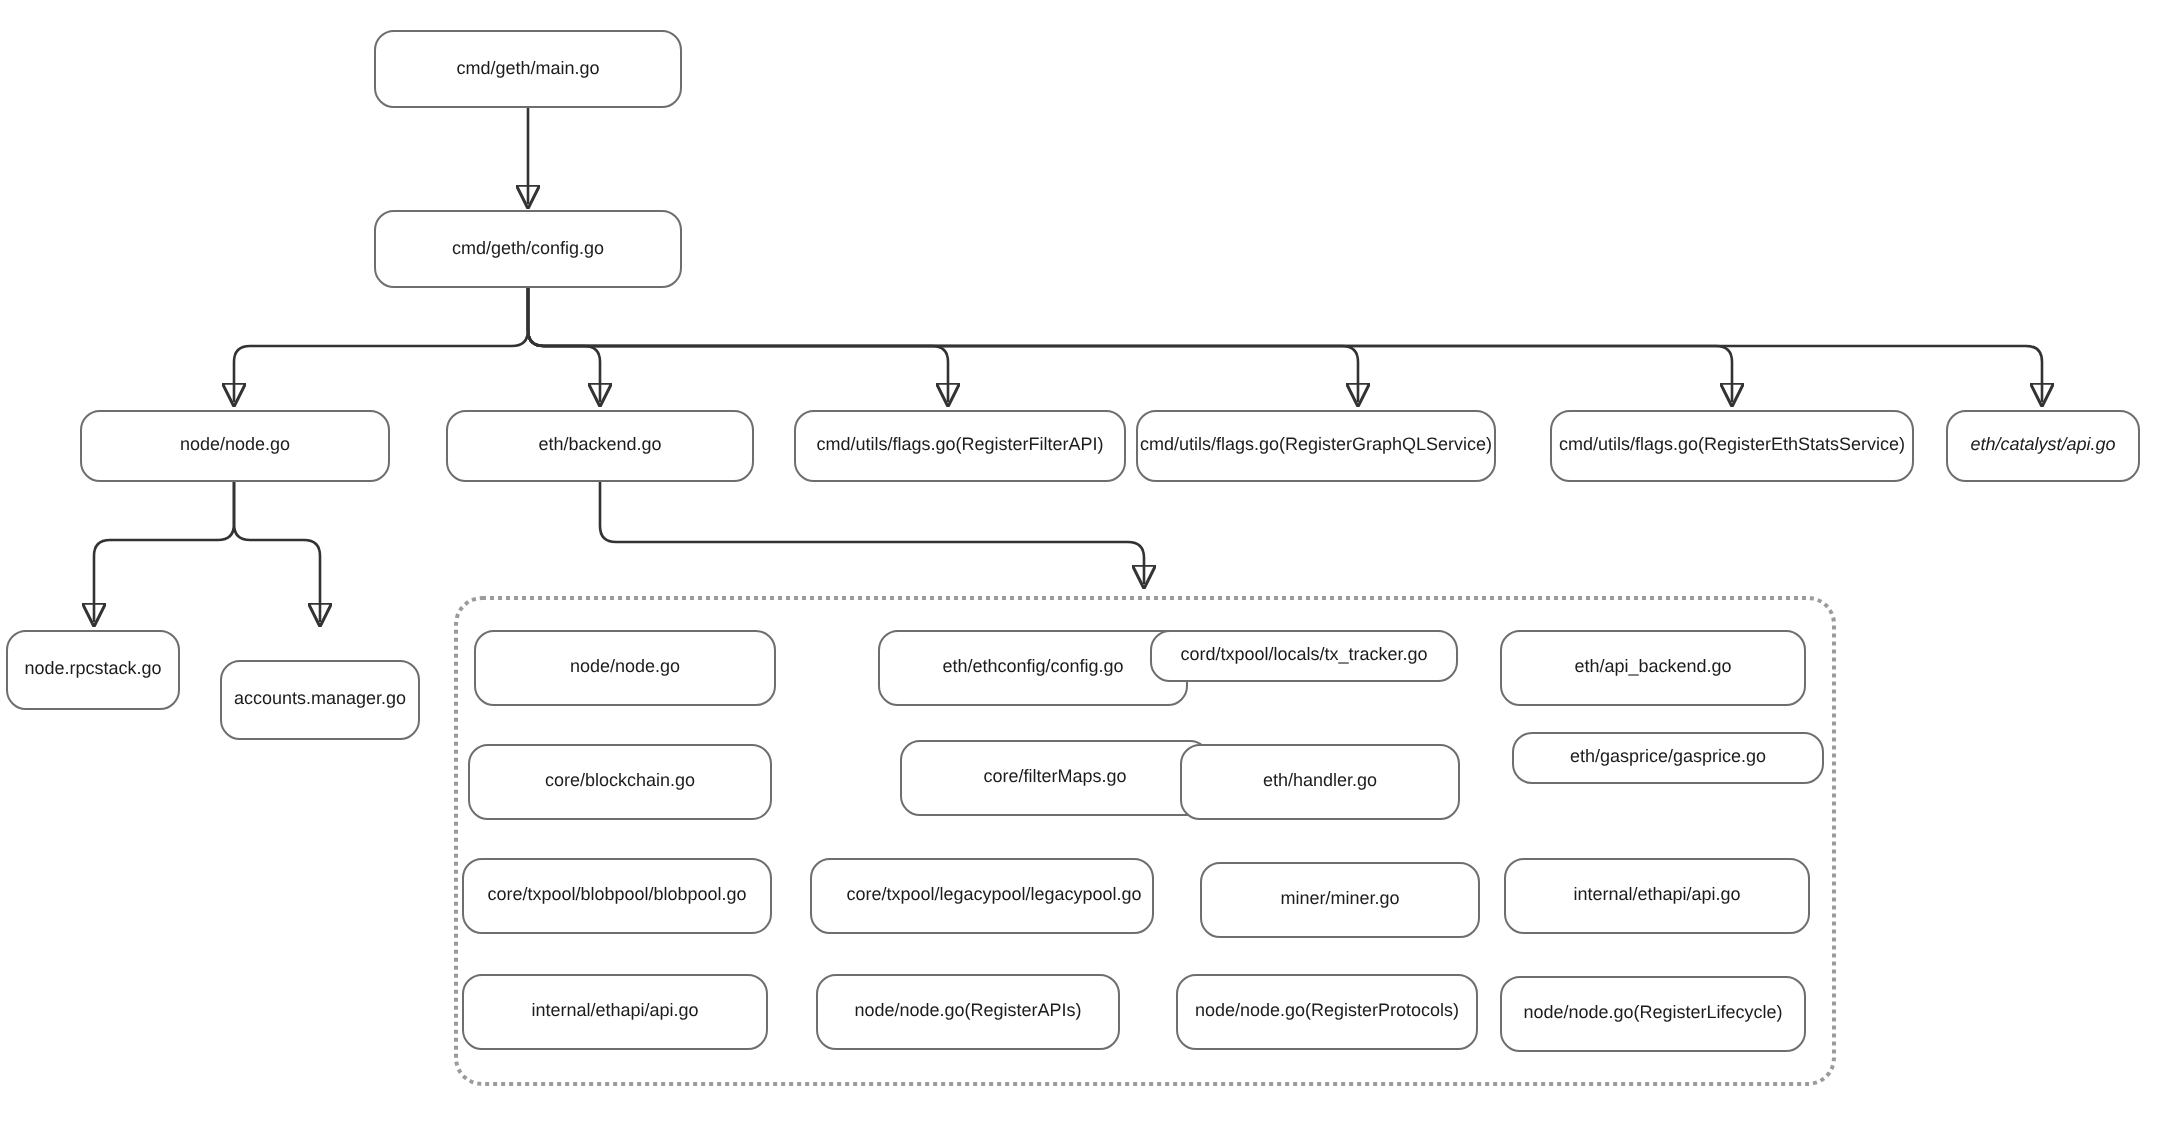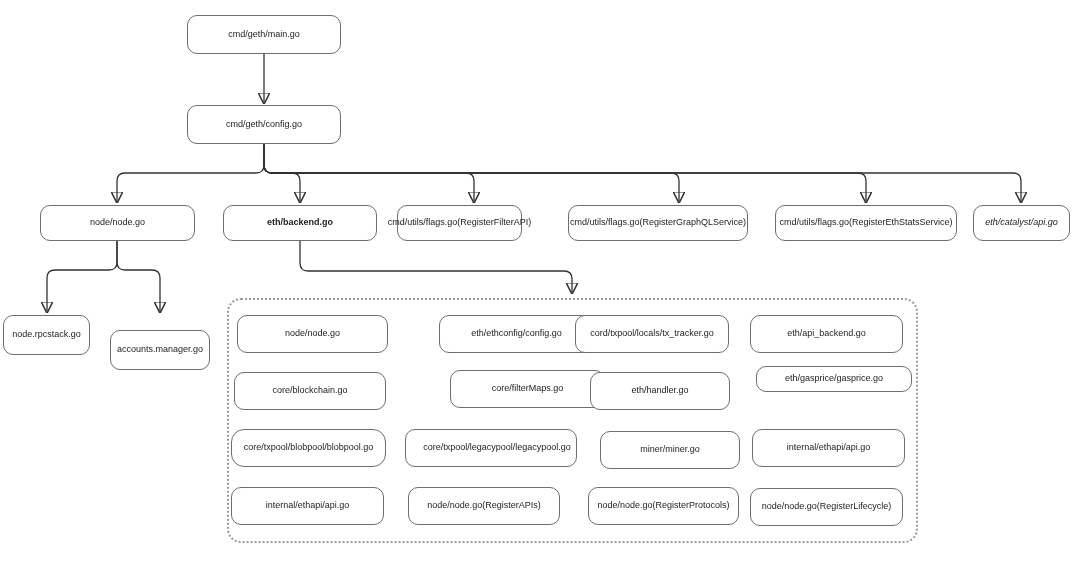--- a/index.html
+++ b/index.html
@@ -74,40 +74,40 @@
     <path d="M117 241 V262 Q117 270 125 270 H152 Q160 270 160 278 V311" marker-end="url(#arrow)"></path>
     <path d="M300 241 V263 Q300 271 308 271 H564 Q572 271 572 279 V292" marker-end="url(#arrow)"></path>
   </svg>
 
   <div class="group-box" style="left:227px; top:298px; width:691px; height:245px;"></div>
 
   <div class="node" style="left:187px; top:15px; width:154px; height:39px;">cmd/geth/main.go</div>
   <div class="node" style="left:187px; top:105px; width:154px; height:39px;">cmd/geth/config.go</div>
 
   <div class="node" style="left:40px; top:205px; width:155px; height:36px;">node/node.go</div>
-  <div class="node" style="left:223px; top:205px; width:154px; height:36px;font-weight:bold;">eth/backend.go</div>
-  <div class="node" style="left:397px; top:205px; width:125px; height:36px;">cmd/utils/flags.go(RegisterFilterAPI)</div>
+  <div class="node" style="left:223px; top:205px; width:154px; height:36px;">eth/backend.go</div>
+  <div class="node" style="left:397px; top:205px; width:166px; height:36px;">cmd/utils/flags.go(RegisterFilterAPI)</div>
   <div class="node" style="left:568px; top:205px; width:180px; height:36px;">cmd/utils/flags.go(RegisterGraphQLService)</div>
   <div class="node" style="left:775px; top:205px; width:182px; height:36px;">cmd/utils/flags.go(RegisterEthStatsService)</div>
   <div class="node" style="left:973px; top:205px; width:97px; height:36px;font-style:italic;">eth/catalyst/api.go</div>
 
   <div class="node" style="left:3px; top:315px; width:87px; height:40px;">node.rpcstack.go</div>
   <div class="node" style="left:110px; top:330px; width:100px; height:40px;">accounts.manager.go</div>
 
   <div class="node" style="left:237px; top:315px; width:151px; height:38px;">node/node.go</div>
   <div class="node" style="left:407px; top:315px; width:155px; height:38px;margin-left:32px;">eth/ethconfig/config.go</div>
-  <div class="node" style="left:575px; top:315px; width:154px; height:38px;">cord/txpool/locals/tx_tracker.go</div>
+  <div class="node" style="left:575px; top:315px; width:154px; height:26px;">cord/txpool/locals/tx_tracker.go</div>
   <div class="node" style="left:750px; top:315px; width:153px; height:38px;">eth/api_backend.go</div>
 
   <div class="node" style="left:234px; top:372px; width:152px; height:38px;">core/blockchain.go</div>
   <div class="node" style="left:406px; top:370px; width:155px; height:38px;margin-left:44px;">core/filterMaps.go</div>
   <div class="node" style="left:590px; top:372px; width:140px; height:38px;">eth/handler.go</div>
   <div class="node" style="left:756px; top:366px; width:156px; height:26px;">eth/gasprice/gasprice.go</div>
 
-  <div class="node" style="left:231px; top:429px; width:155px; height:38px;border-radius:13px;">core/txpool/blobpool/blobpool.go</div>
+  <div class="node" style="left:231px; top:429px; width:155px; height:38px;">core/txpool/blobpool/blobpool.go</div>
   <div class="node" style="left:405px; top:429px; width:172px; height:38px;padding-left:12px;">core/txpool/legacypool/legacypool.go</div>
   <div class="node" style="left:600px; top:431px; width:140px; height:38px;">miner/miner.go</div>
   <div class="node" style="left:752px; top:429px; width:153px; height:38px;">internal/ethapi/api.go</div>
 
   <div class="node" style="left:231px; top:487px; width:153px; height:38px;">internal/ethapi/api.go</div>
   <div class="node" style="left:408px; top:487px; width:152px; height:38px;">node/node.go(RegisterAPIs)</div>
   <div class="node" style="left:588px; top:487px; width:151px; height:38px;">node/node.go(RegisterProtocols)</div>
   <div class="node" style="left:750px; top:488px; width:153px; height:38px;">node/node.go(RegisterLifecycle)</div>
 
 </div>

